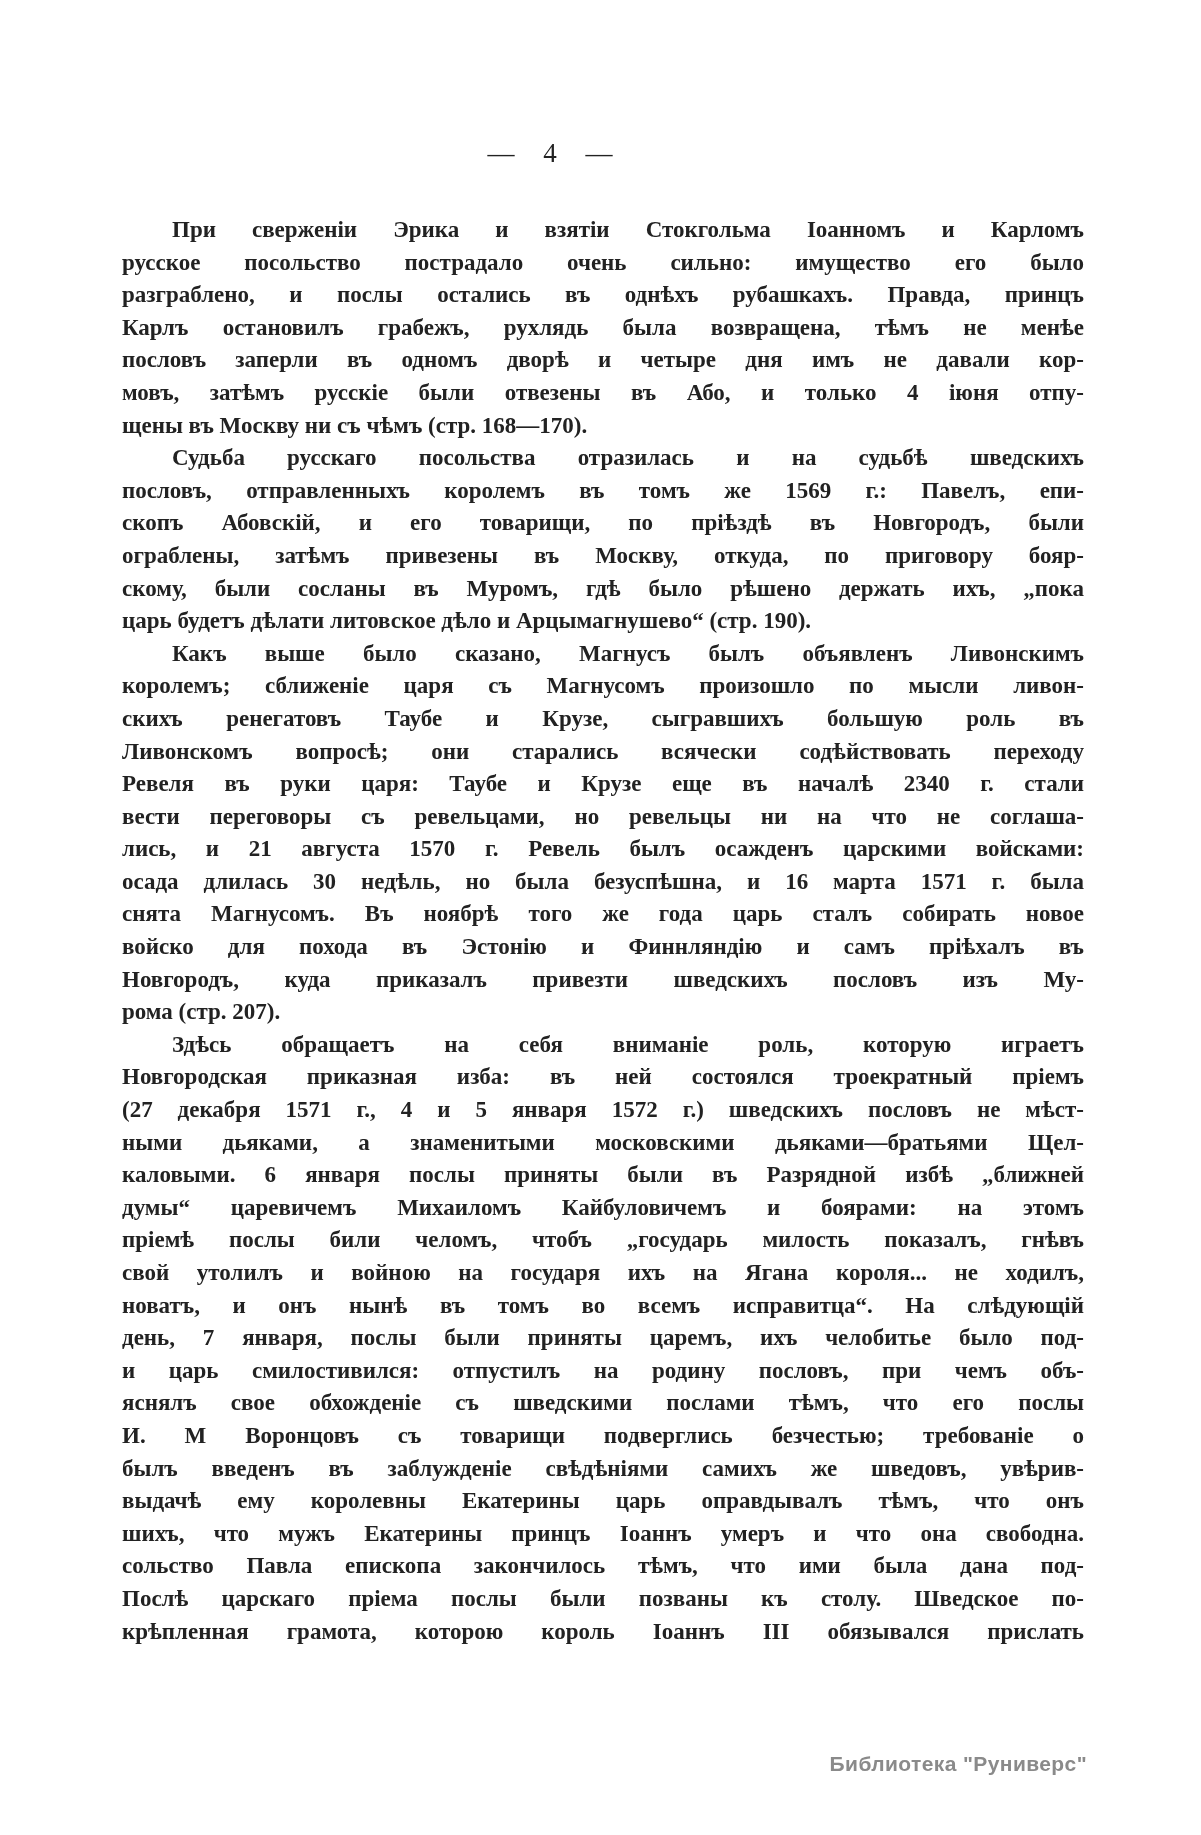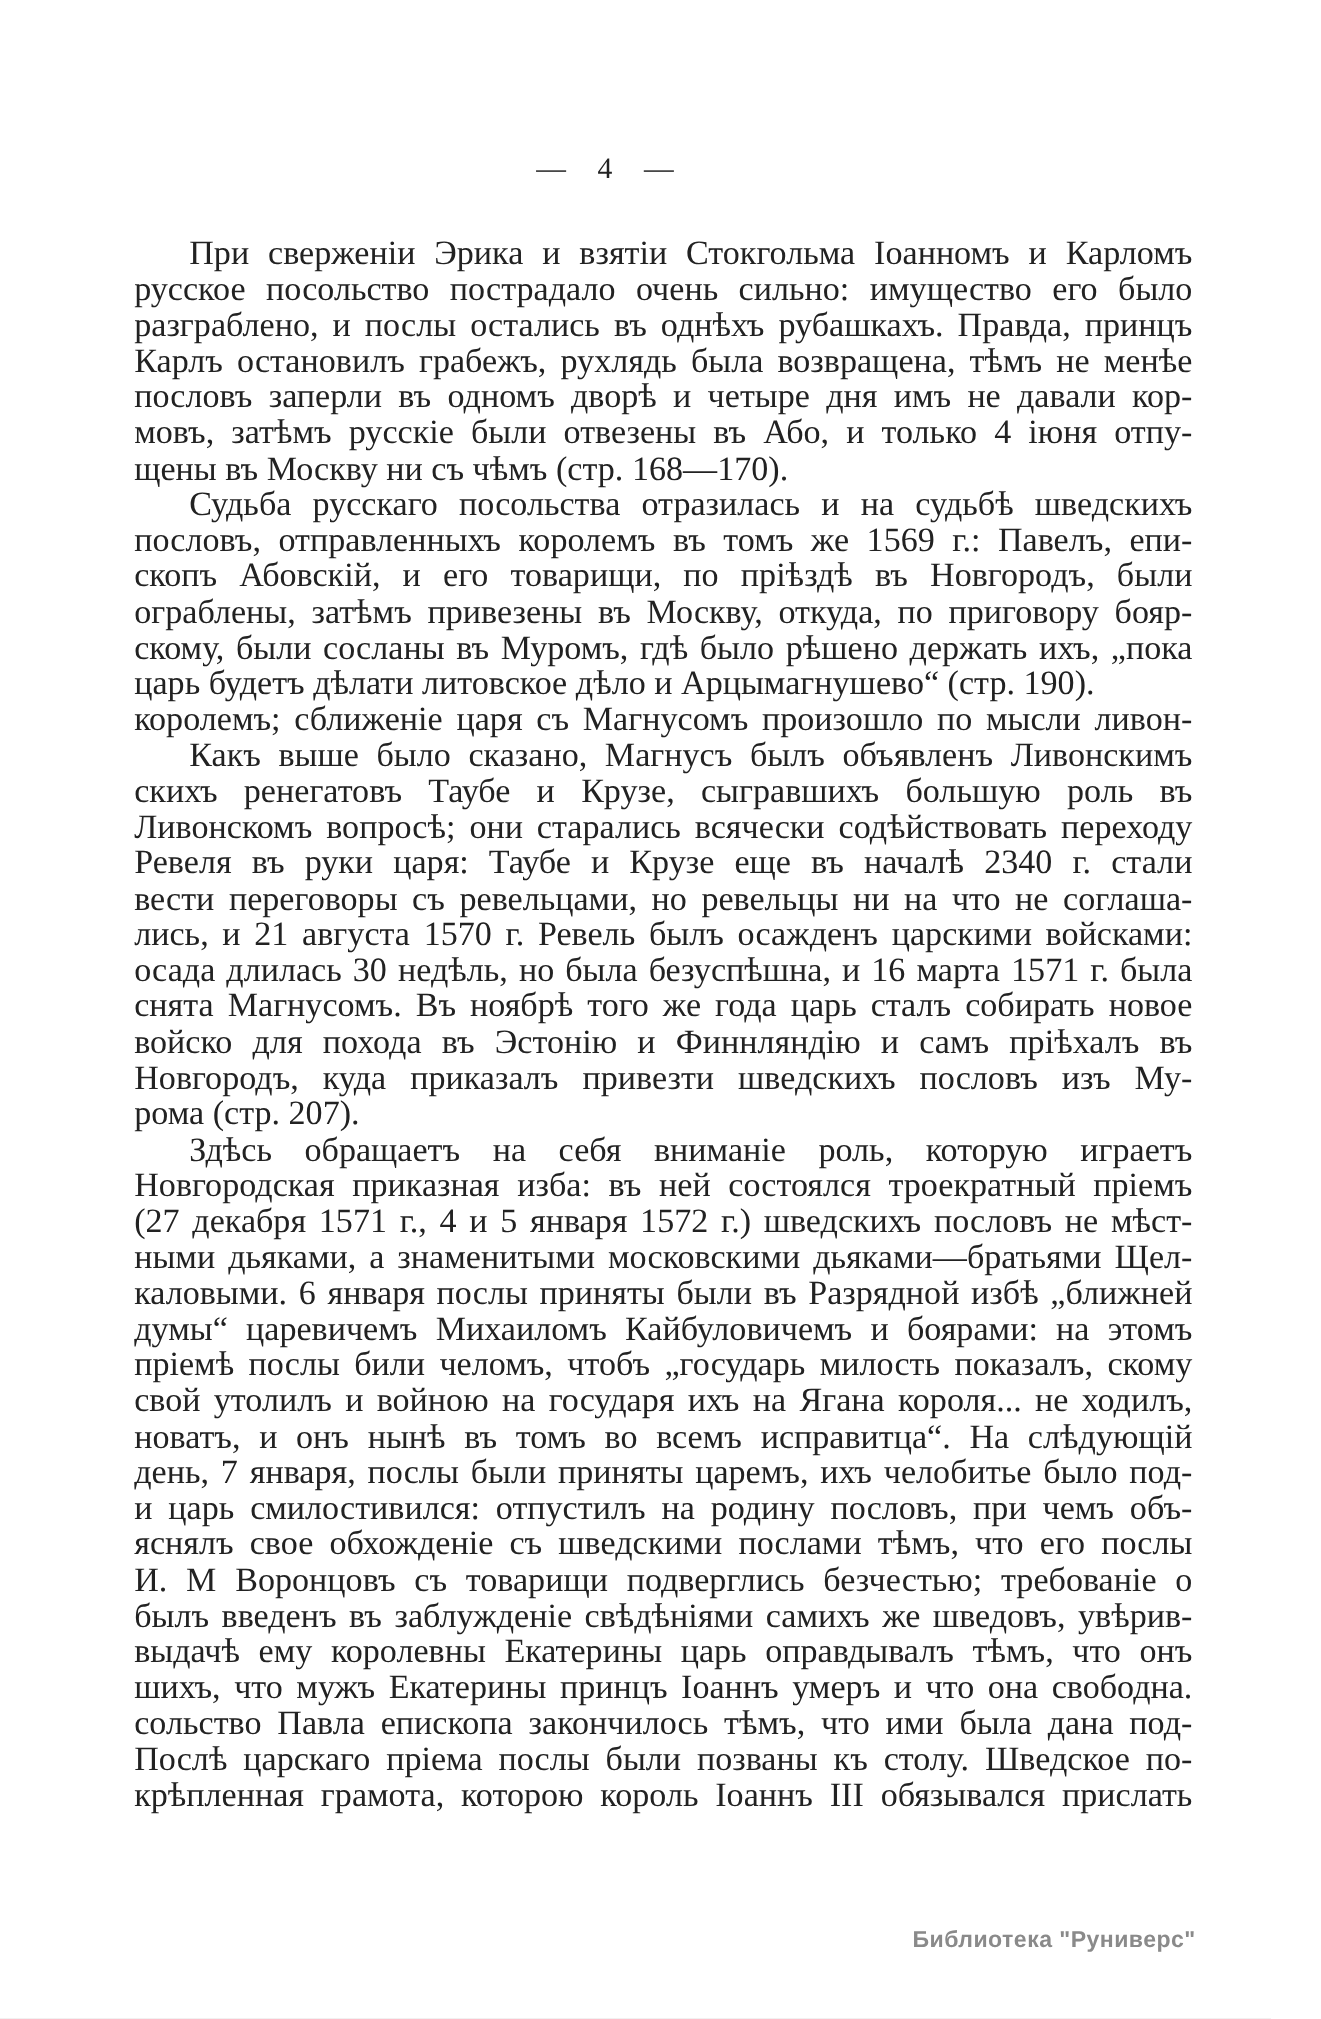--- a/index.html
+++ b/index.html
@@ -24,23 +24,24 @@
     text-align: center;
     font-size: 27px;
     word-spacing: 22px;
     color: #222;
   }
   .text-block {
     position: absolute;
     top: 214px;
     left: 122px;
     width: 962px;
-    font-size: 31px;
+    font-size: 23px;
     line-height: 32.6px;
     color: #222;
+    font-weight: bold;
   }
   .line {
     text-align: justify;
     text-align-last: justify;
     white-space: normal;
   }
   .line.flush {
     text-align-last: left;
   }
   .line.indent {
@@ -70,39 +71,39 @@
       <div class="line">Карлъ остановилъ грабежъ, рухлядь была возвращена, тѣмъ не менѣе</div>
       <div class="line">пословъ заперли въ одномъ дворѣ и четыре дня имъ не давали кор-</div>
       <div class="line">мовъ, затѣмъ русскіе были отвезены въ Або, и только 4 іюня отпу-</div>
       <div class="line flush">щены въ Москву ни съ чѣмъ (стр. 168—170).</div>
       <div class="line indent">Судьба русскаго посольства отразилась и на судьбѣ шведскихъ</div>
       <div class="line">пословъ, отправленныхъ королемъ въ томъ же 1569 г.: Павелъ, епи-</div>
       <div class="line">скопъ Абовскій, и его товарищи, по пріѣздѣ въ Новгородъ, были</div>
       <div class="line">ограблены, затѣмъ привезены въ Москву, откуда, по приговору бояр-</div>
       <div class="line">скому, были сосланы въ Муромъ, гдѣ было рѣшено держать ихъ, „пока</div>
       <div class="line flush">царь будетъ дѣлати литовское дѣло и Арцымагнушево“ (стр. 190).</div>
+      <div class="line indent">Какъ выше было сказано, Магнусъ былъ объявленъ Ливонскимъ</div>
       <div class="line">королемъ; сближеніе царя съ Магнусомъ произошло по мысли ливон-</div>
-      <div class="line indent">Какъ выше было сказано, Магнусъ былъ объявленъ Ливонскимъ</div>
       <div class="line">скихъ ренегатовъ Таубе и Крузе, сыгравшихъ большую роль въ</div>
       <div class="line">Ливонскомъ вопросѣ; они старались всячески содѣйствовать переходу</div>
       <div class="line">Ревеля въ руки царя: Таубе и Крузе еще въ началѣ 2340 г. стали</div>
       <div class="line">вести переговоры съ ревельцами, но ревельцы ни на что не соглаша-</div>
       <div class="line">лись, и 21 августа 1570 г. Ревель былъ осажденъ царскими войсками:</div>
       <div class="line">осада длилась 30 недѣль, но была безуспѣшна, и 16 марта 1571 г. была</div>
       <div class="line">снята Магнусомъ. Въ ноябрѣ того же года царь сталъ собирать новое</div>
       <div class="line">войско для похода въ Эстонію и Финнляндію и самъ пріѣхалъ въ</div>
       <div class="line">Новгородъ, куда приказалъ привезти шведскихъ пословъ изъ Му-</div>
       <div class="line flush">рома (стр. 207).</div>
       <div class="line indent">Здѣсь обращаетъ на себя вниманіе роль, которую играетъ</div>
       <div class="line">Новгородская приказная изба: въ ней состоялся троекратный пріемъ</div>
       <div class="line">(27 декабря 1571 г., 4 и 5 января 1572 г.) шведскихъ пословъ не мѣст-</div>
       <div class="line">ными дьяками, а знаменитыми московскими дьяками—братьями Щел-</div>
       <div class="line">каловыми. 6 января послы приняты были въ Разрядной избѣ „ближней</div>
       <div class="line">думы“ царевичемъ Михаиломъ Кайбуловичемъ и боярами: на этомъ</div>
-      <div class="line">пріемѣ послы били челомъ, чтобъ „государь милость показалъ, скому</div>
+      <div class="line">пріемѣ послы били челомъ, чтобъ „государь милость показалъ, гнѣвъ</div>
       <div class="line">свой утолилъ и войною на государя ихъ на Ягана короля... не ходилъ,</div>
       <div class="line">новатъ, и онъ нынѣ въ томъ во всемъ исправитца“. На слѣдующій</div>
       <div class="line">день, 7 января, послы были приняты царемъ, ихъ челобитье было под-</div>
       <div class="line">и царь смилостивился: отпустилъ на родину пословъ, при чемъ объ-</div>
       <div class="line">яснялъ свое обхожденіе съ шведскими послами тѣмъ, что его послы</div>
       <div class="line">И. М Воронцовъ съ товарищи подверглись безчестью; требованіе о</div>
       <div class="line">былъ введенъ въ заблужденіе свѣдѣніями самихъ же шведовъ, увѣрив-</div>
       <div class="line">выдачѣ ему королевны Екатерины царь оправдывалъ тѣмъ, что онъ</div>
       <div class="line">шихъ, что мужъ Екатерины принцъ Іоаннъ умеръ и что она свободна.</div>
       <div class="line">сольство Павла епископа закончилось тѣмъ, что ими была дана под-</div>

